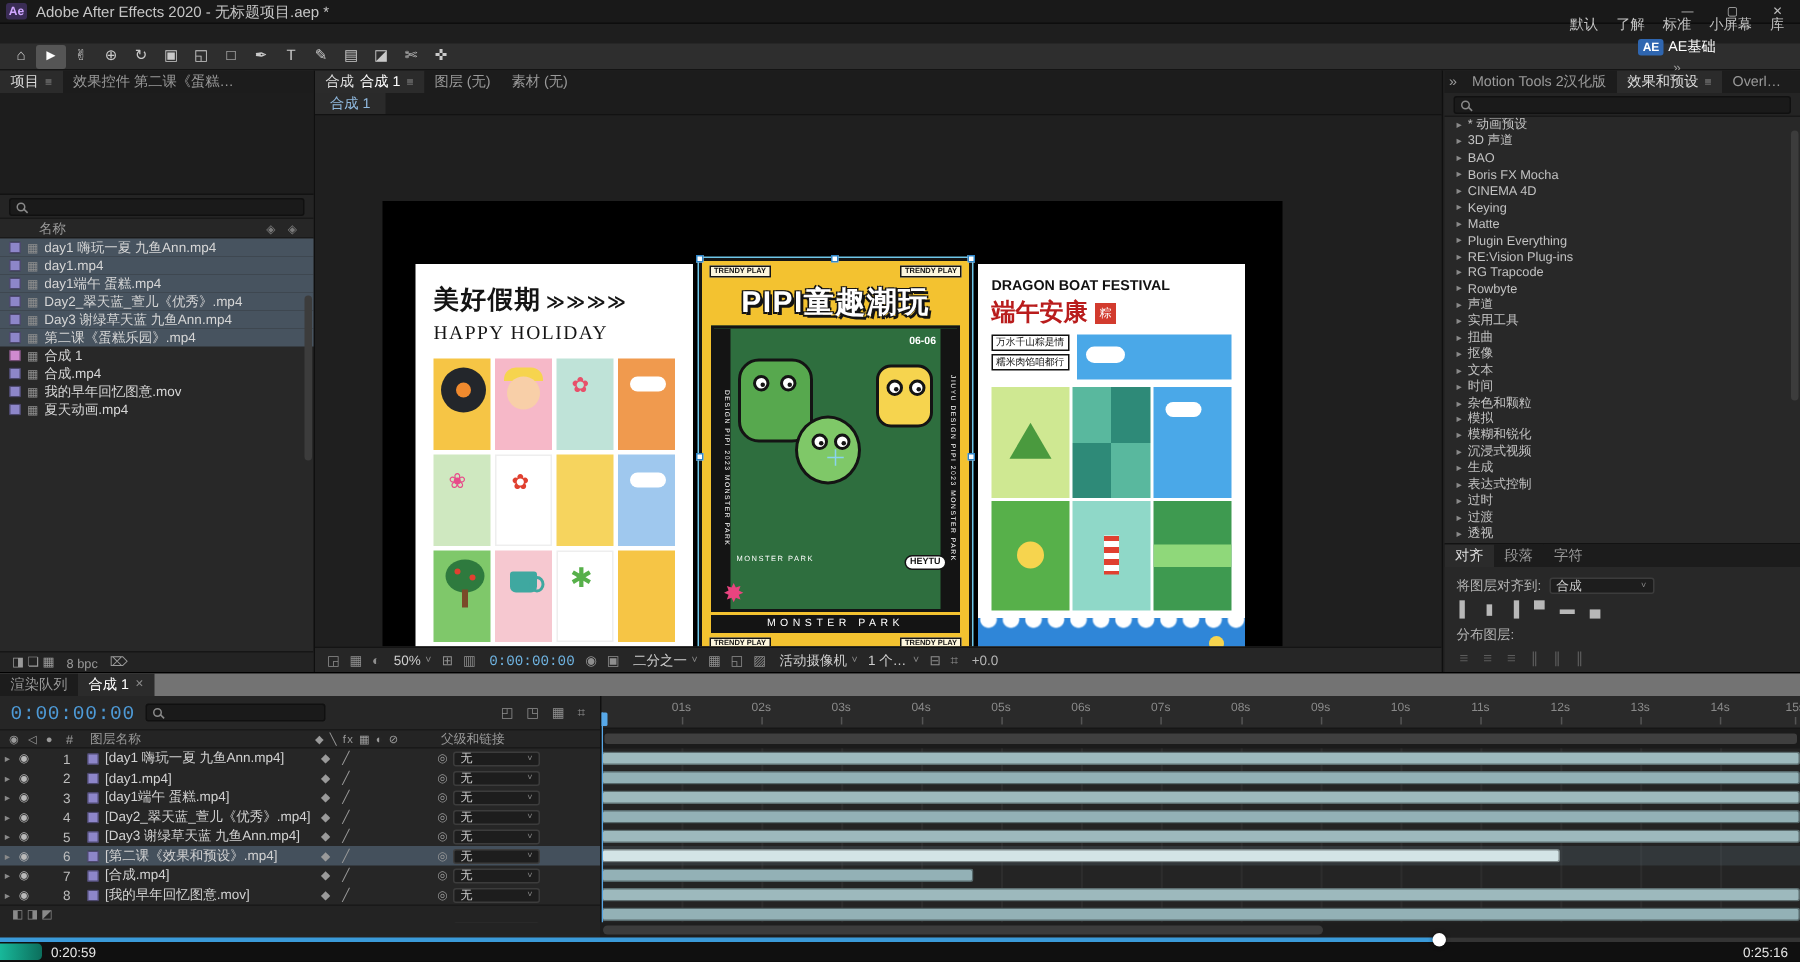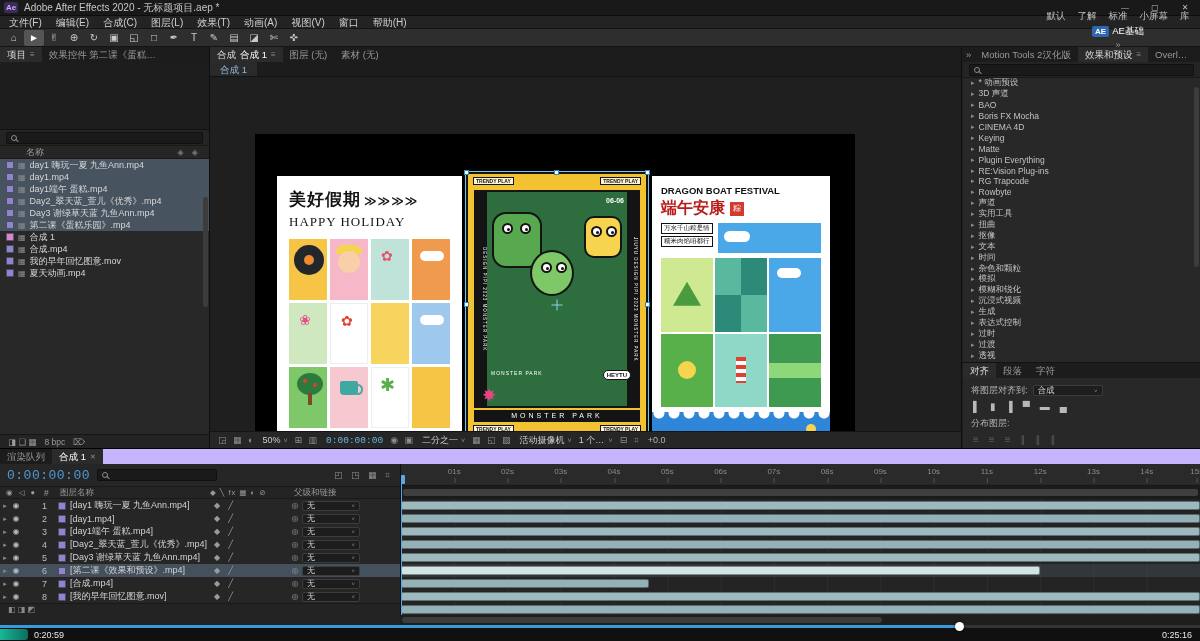--- a/index.html
+++ b/index.html
@@ -146,21 +146,21 @@
   .align-panel { position:absolute; left:963px; top:362px; width:237px; height:86px; background:#282828; border-top:1px solid #121212; }
   .align-body { padding:4px 8px; font-size:9px; color:#b5b5b5; }
   .align-row { display:flex; align-items:center; gap:5px; margin-top:2px; }
   .mini-dd { display:inline-flex; justify-content:space-between; align-items:center; background:#1d1d1d; border:1px solid #3c3c3c; border-radius:2px; padding:0 4px; height:11px; font-size:8.5px; color:#cfcfcf; gap:4px; }
   .icon-strip { display:flex; gap:10px; margin-top:4px; padding-left:2px; }
   .ai { font-size:10px; color:#b8b8b8; line-height:12px; }
   .icon-strip.dim .ai { color:#5d5d5d; }
 
   
   .timeline { position:absolute; left:0; top:448px; width:1200px; height:177px; background:#232323; border-top:1px solid #000; }
-  .tl-tabs { height:15px; background:#c4b5fd; display:flex; }
+  .tl-tabs { height:15px; background:#737373; display:flex; }
   .tl-left { position:absolute; left:0; top:15px; width:400px; bottom:10px; background:#262626; }
   .tl-time-row { height:22px; display:flex; align-items:center; gap:7px; padding:0 7px; }
   .tl-time { color:#4e9bd8; font-size:13px; font-family:"Liberation Mono","DejaVu Sans Mono",monospace; letter-spacing:0.5px; }
   .tl-icons { margin-left:auto; color:#8f8f8f; font-size:9px; letter-spacing:3px; white-space:nowrap; }
   .tl-cols { height:13px; display:flex; align-items:center; font-size:8.5px; color:#9a9a9a; background:#242424; border-top:1px solid #191919; border-bottom:1px solid #191919; }
   .c-av { width:44px; padding-left:6px; letter-spacing:2px; font-size:7.5px; }
   .c-num { width:16px; }
   .c-name { width:150px; }
   .c-sw { width:84px; font-size:7.5px; letter-spacing:1px; }
   .c-parent { flex:1; }
@@ -210,40 +210,20 @@
   <div class="titlebar">
     <span class="app-badge">Ae</span>
     <span class="title-text">Adobe After Effects 2020 - 无标题项目.aep *</span>
     <div class="win-controls">
       <span class="win-btn">—</span>
       <span class="win-btn">▢</span>
       <span class="win-btn">✕</span>
     </div>
   </div>
 
-  <div class="menubar">
-
-      <span class="menu-item">文件(F)</span>
-
-      <span class="menu-item">编辑(E)</span>
-
-      <span class="menu-item">合成(C)</span>
-
-      <span class="menu-item">图层(L)</span>
-
-      <span class="menu-item">效果(T)</span>
-
-      <span class="menu-item">动画(A)</span>
-
-      <span class="menu-item">视图(V)</span>
-
-      <span class="menu-item">窗口</span>
-
-      <span class="menu-item">帮助(H)</span>
-    </div>
 
   <div class="toolbar">
     <div style="display:flex;align-items:center;">
 
         <span class="tool">⌂</span>
 
         <span class="tool sel">►</span>
 
         <span class="tool">✌</span>
 
@@ -451,20 +431,21 @@
             </div>
             <div class="cell" style="background:#f6c545;"></div>
           </div>
         </div>
 
         <div class="poster p2">
           <div class="p2-top">
             <span class="tag">TRENDY PLAY</span>
             <span class="tag">TRENDY PLAY</span>
           </div>
+          <div class="p2-title">PIPI童趣潮玩</div>
           <div class="p2-main">
             <div class="p2-side l">DESIGN PIPI 2023 MONSTER PARK</div>
             <div class="p2-side r">JIUYU DESIGN PIPI 2023 MONSTER PARK</div>
             <span class="date66">06-06</span>
             <div class="monster m1">
               <span class="eye" style="left:8px;top:9px;"></span>
                 <span class="eye" style="left:26px;top:9px;"></span>
             </div>
             <div class="monster m2">
               <span class="eye" style="left:9px;top:10px;"></span>

